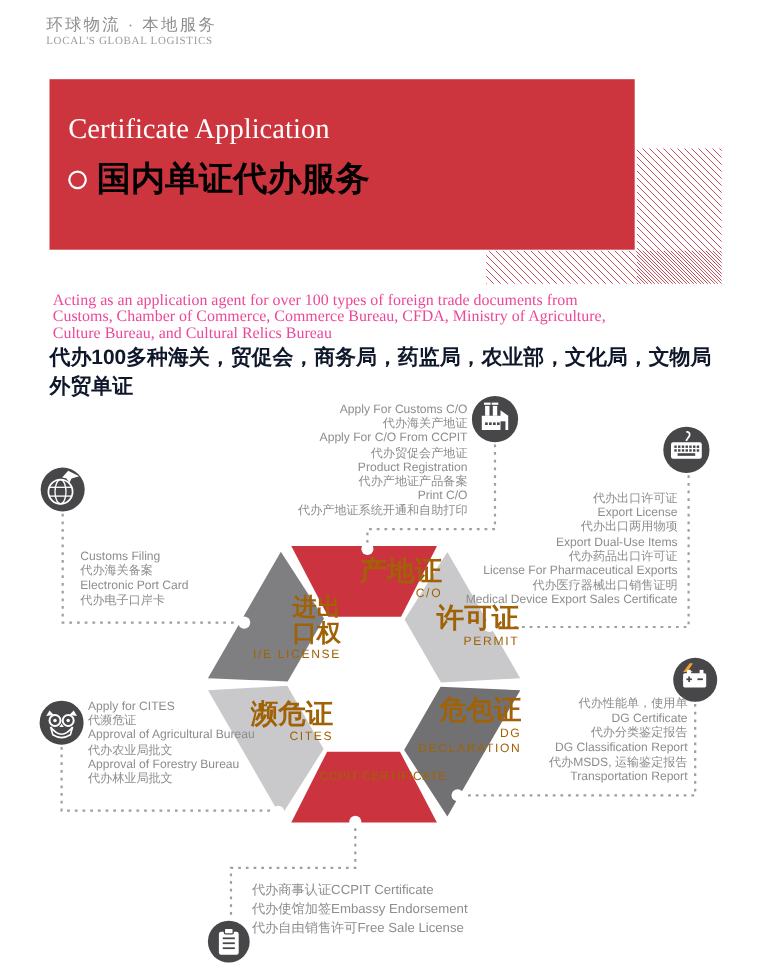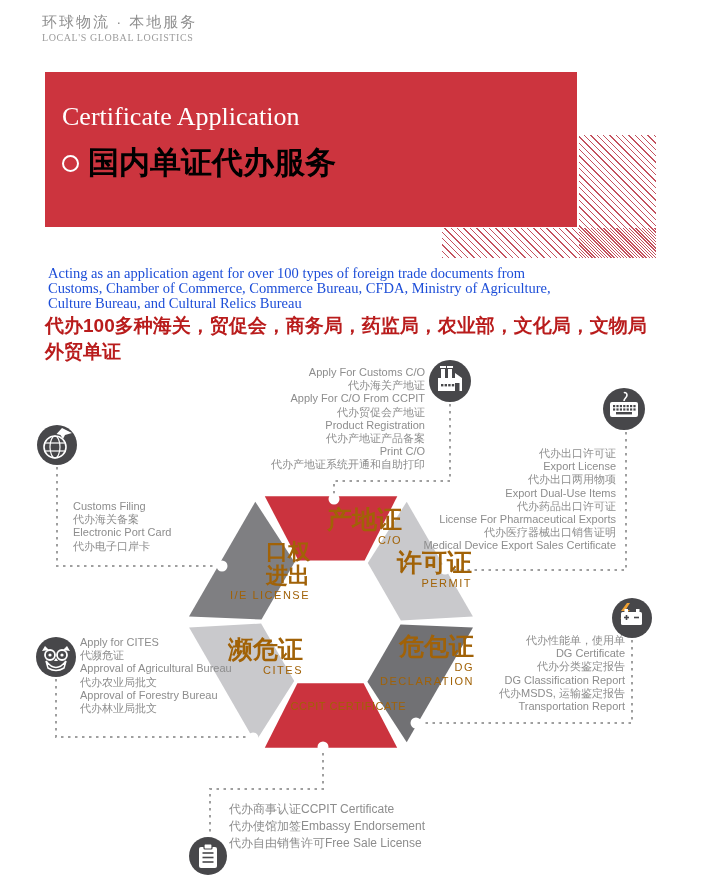--- a/index.html
+++ b/index.html
@@ -21,23 +21,23 @@
   #banner{left:45px;top:72px;width:532px;height:155px;background:#cc343e;}
   #banner-title-en{left:17px;top:30px;font-family:"Liberation Serif","DejaVu Serif",serif;
                    font-size:26px;color:#fff;}
   #banner-title-zh{left:17px;top:70px;font-size:31px;font-weight:bold;color:#000000;
                    display:flex;align-items:center;}
   #banner-ring{display:inline-block;width:13px;height:13px;border:2px solid #fff;
                border-radius:50%;margin-right:9px;flex:0 0 auto;}
 
   
   #intro-en{left:48px;top:266px;width:630px;font-family:"Liberation Serif","DejaVu Serif",serif;
-            font-size:14.5px;line-height:15px;color:#1d4ed8;}
+            font-size:14.5px;line-height:15px;color:#ec4899;}
   #intro-zh{left:45px;top:313px;width:640px;font-size:19px;line-height:26px;
-            font-weight:bold;color:#b91c1c;}
+            font-weight:bold;color:#0f172a;}
 
   
   .list{font-size:11px;line-height:13.2px;color:#8d8d8d;white-space:nowrap;}
   .list.right{text-align:right;}
   #co-list{right:276px;top:366px;}
   #permit-list{right:85px;top:447px;}
   #ie-list{left:73px;top:500px;}
   #cites-list{left:80px;top:636px;}
   #dg-list{right:76px;top:634px;}
   #ccpit-list{left:229px;top:801px;font-size:12px;line-height:17px;}
@@ -204,22 +204,22 @@
     <div class="seg-sub">DECLARATION</div>
   </div>
   <div class="abs seg-label" id="lbl-ccpit">
     <div class="seg-sub">CCPIT CERTIFICATE</div>
   </div>
   <div class="abs seg-label" id="lbl-cites">
     <div class="seg-main">濒危证</div>
     <div class="seg-sub">CITES</div>
   </div>
   <div class="abs seg-label" id="lbl-ie">
+    <div class="seg-main small">进出</div>
     <div class="seg-main small">口权</div>
-    <div class="seg-main small">进出</div>
     <div class="seg-sub">I/E LICENSE</div>
   </div>
 
   <div class="abs list right" id="co-list">
     <div>Apply For Customs C/O</div>
     <div>代办海关产地证</div>
     <div>Apply For C/O From CCPIT</div>
     <div>代办贸促会产地证</div>
     <div>Product Registration</div>
     <div>代办产地证产品备案</div>

